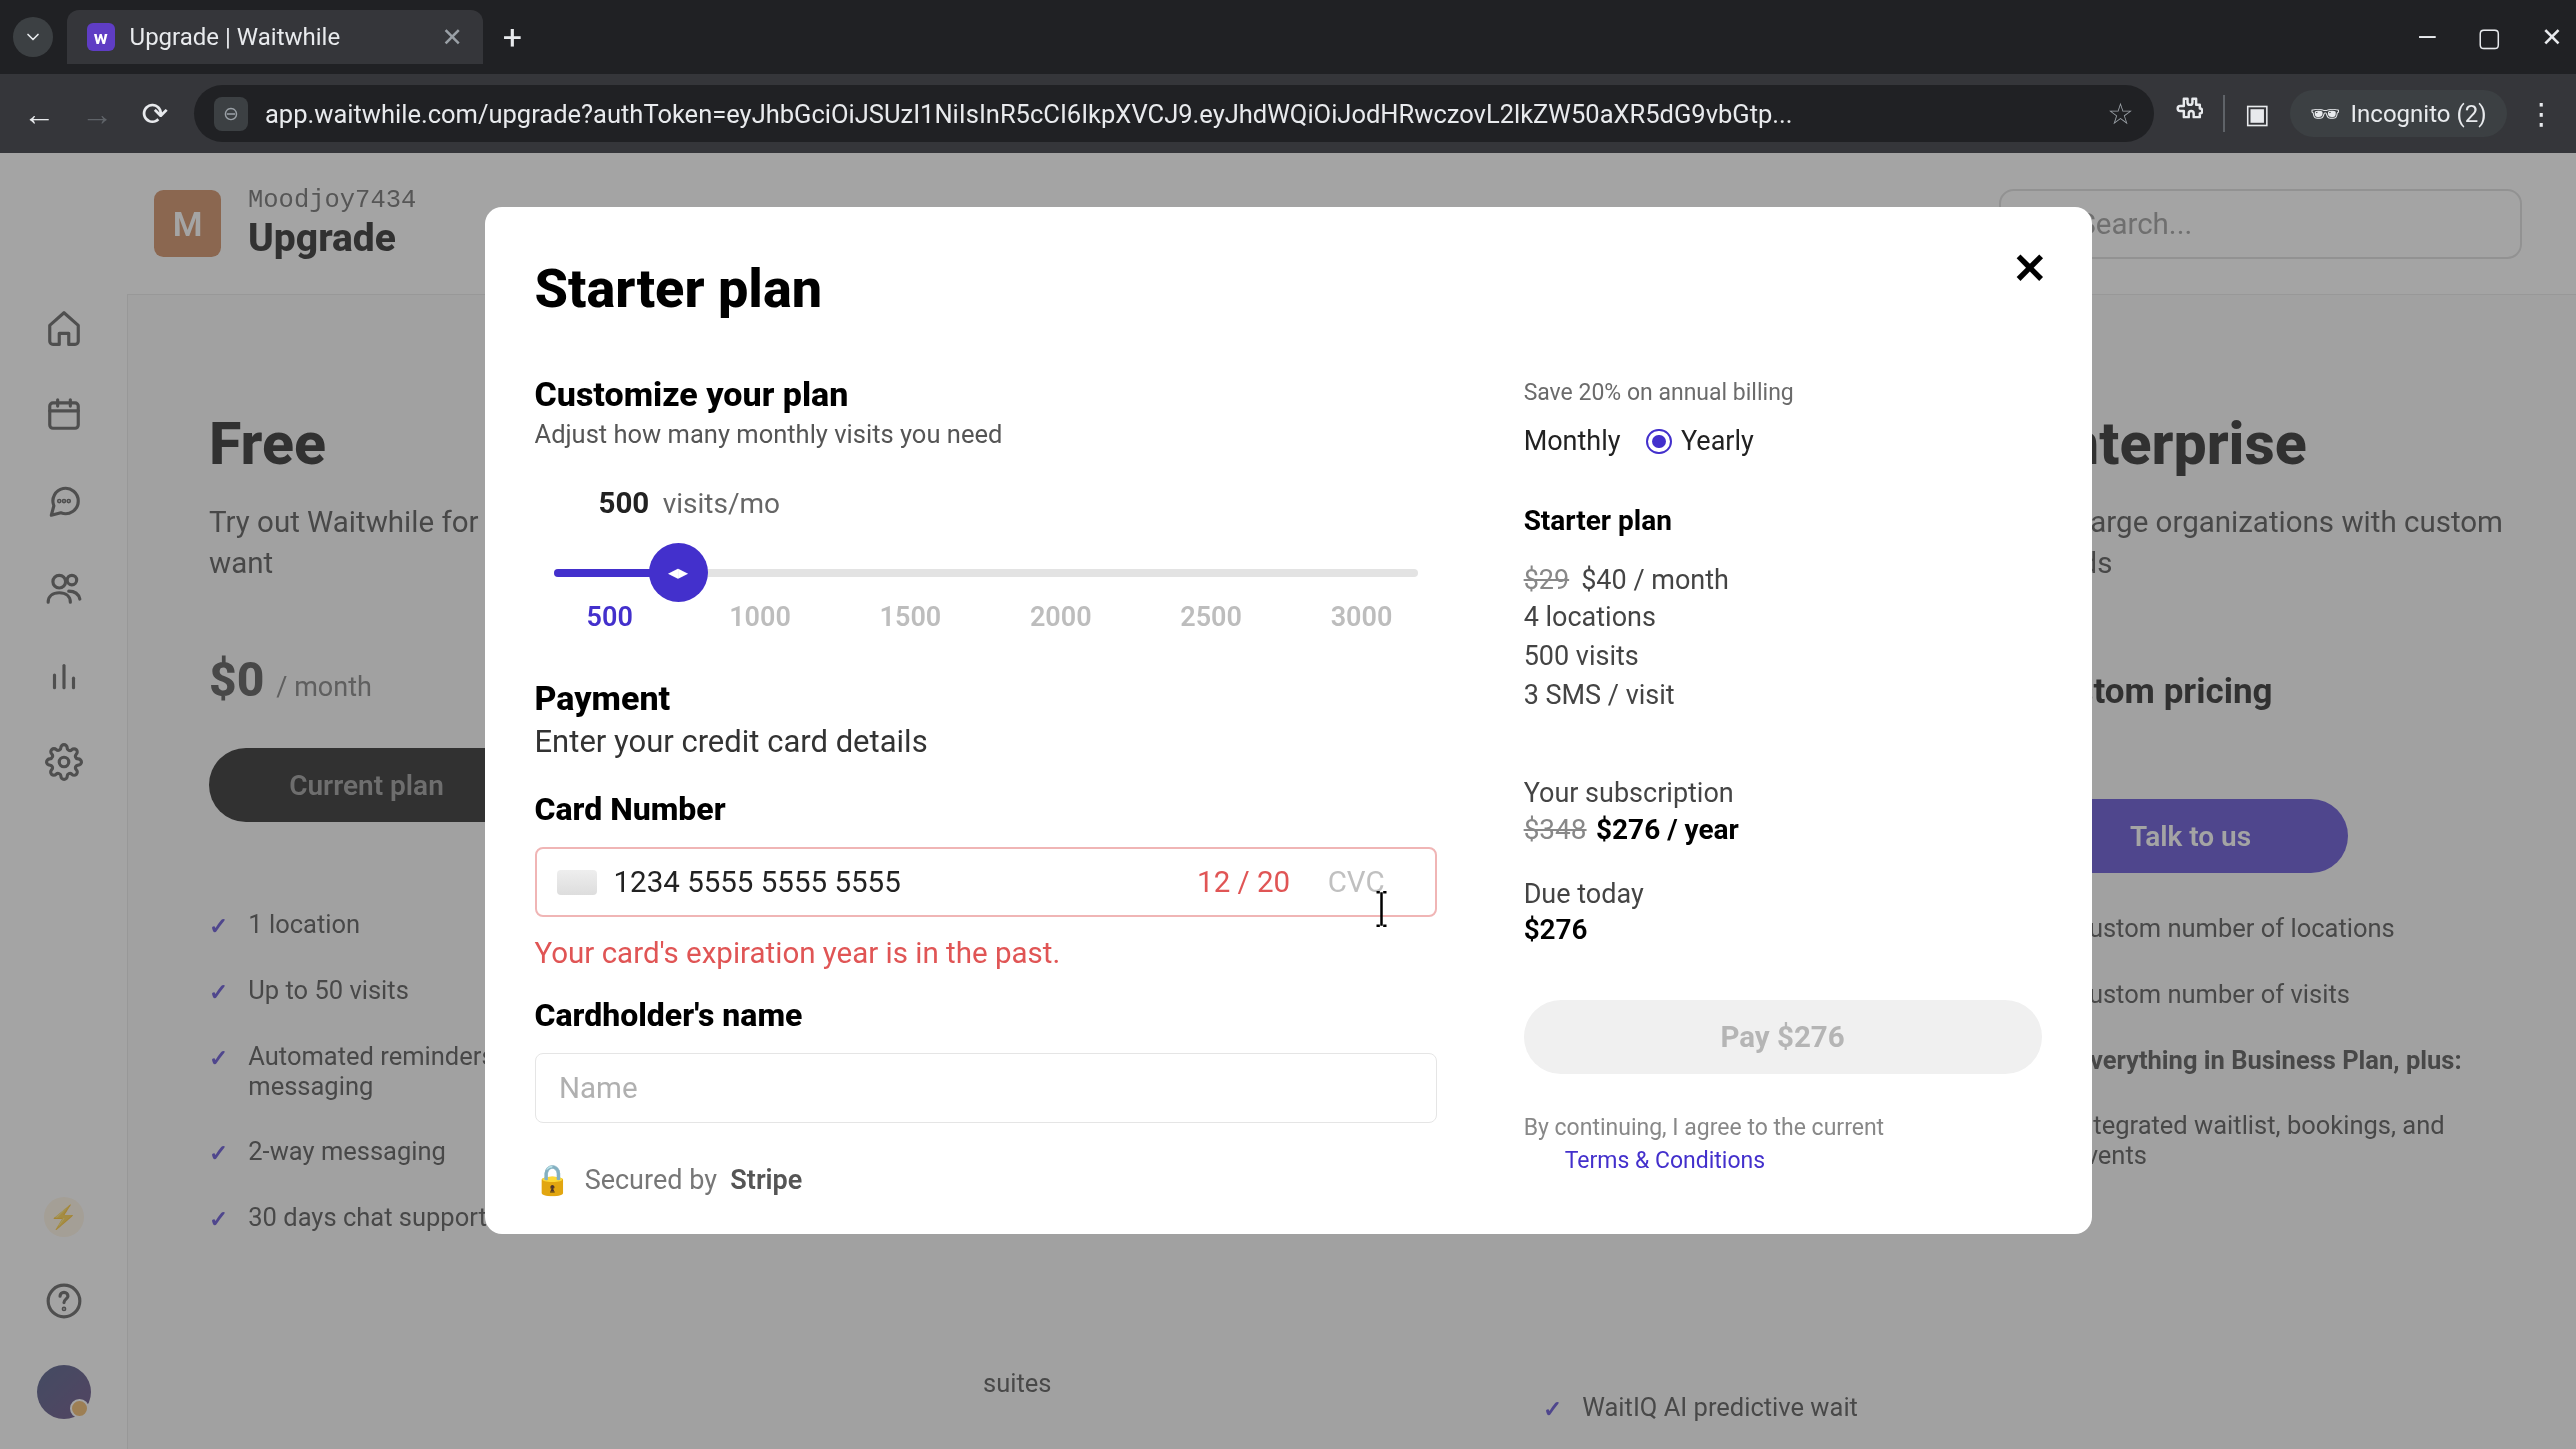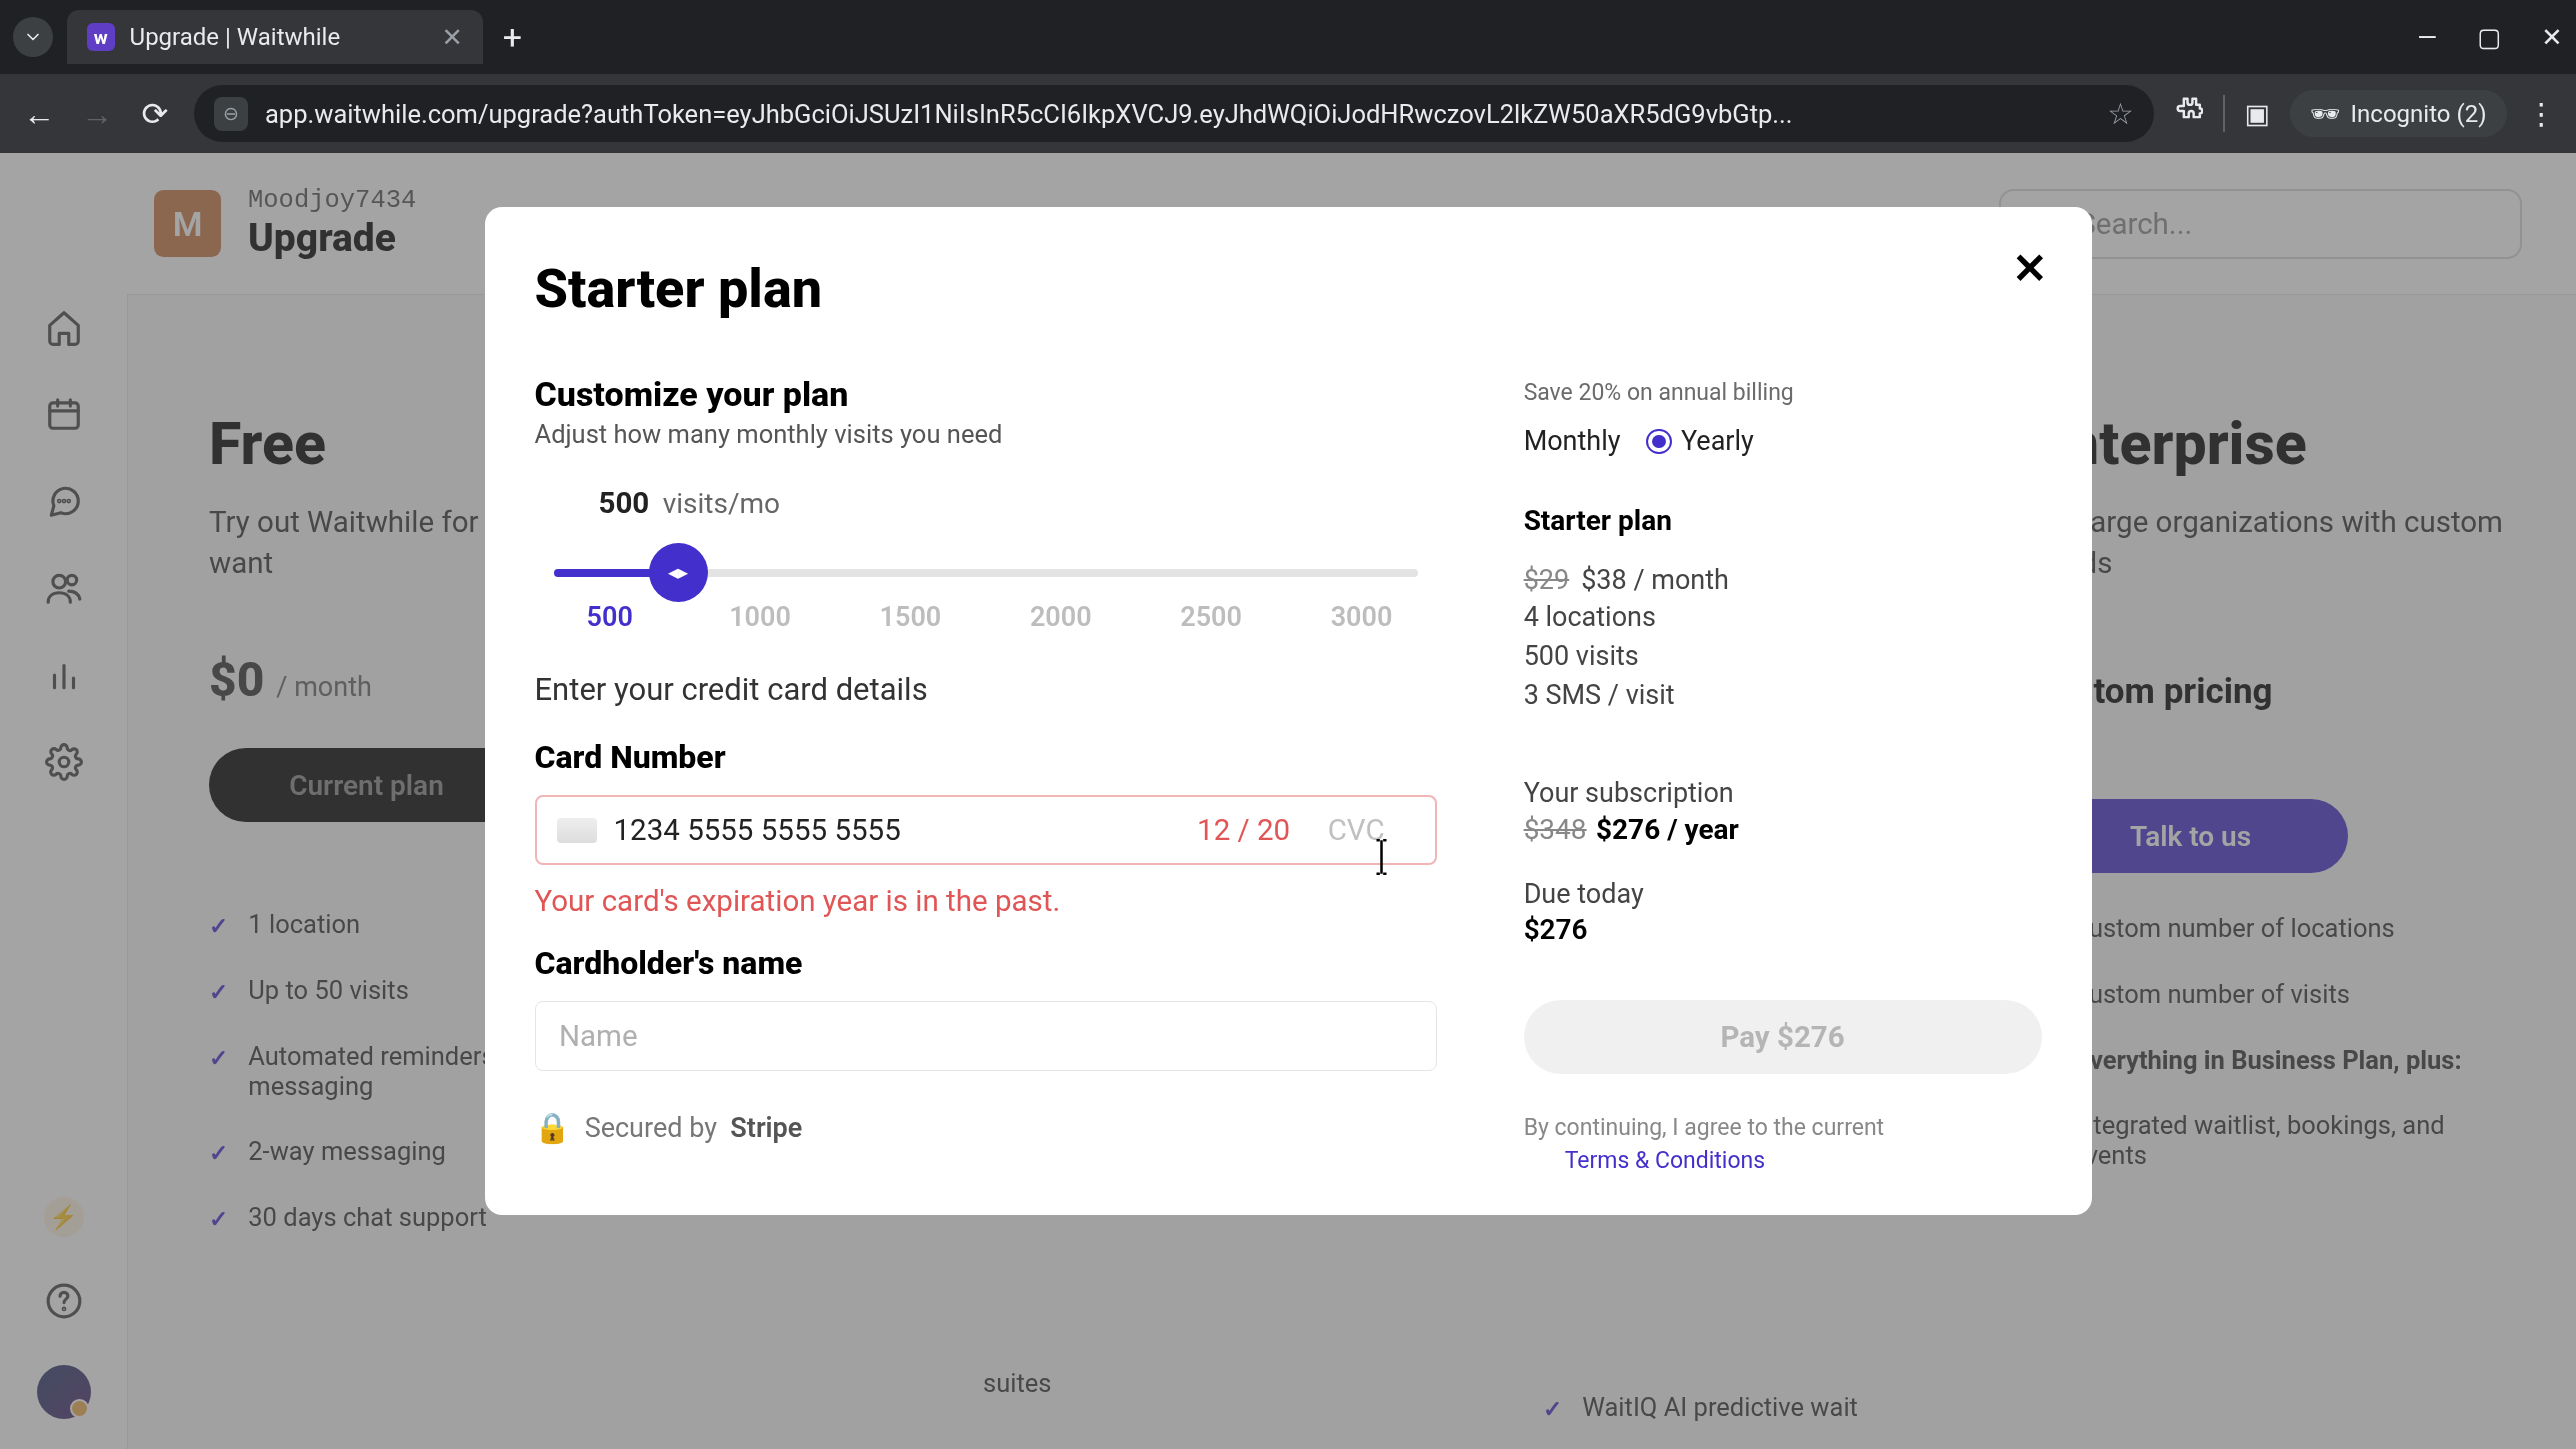--- a/index.html
+++ b/index.html
@@ -319,20 +319,21 @@
             <div class="slider-thumb">◂▸</div>
             <div class="slider-labels">
               <span>500</span>
               <span>1000</span>
               <span>1500</span>
               <span>2000</span>
               <span>2500</span>
               <span>3000</span>
             </div>
           </div>
+          <div class="section-h" style="margin-top:6.7px">Payment</div>
           <div class="section-sub" style="font-size:31px;color:#333;margin-bottom:30px">Enter your credit card details</div>
           <div class="section-h" style="font-size:32px;margin-bottom:19px">Card Number</div>
           <div class="card-group" style="position:relative">
             <div class="card-brand-ic"></div>
             <input class="card-num-input" value="1234 5555 5555 5555" style="">
             <div class="card-exp">12 / 20</div>
             <div class="card-cvc" style="display:flex;align-items:center;gap:1.3px;">
               <span>CVC</span>
             </div>
             <div class="cursor-ibeam" style="right:44px; top:40px;">
@@ -362,21 +363,21 @@
             <div class="billing-opt">
               <span class="radio-outer">
                   <span class="radio-inner"></span>
                 </span>
               <span>Yearly</span>
             </div>
           </div>
           <div class="plan-name-r">Starter plan</div>
           <div class="price-line">
             <span class="strike">$29</span>
-            <span>$38 / month</span>
+            <span>$40 / month</span>
           </div>
           <div class="detail-line">4 locations</div>
           <div class="detail-line">500 visits</div>
           <div class="detail-line">3 SMS / visit</div>
           <div class="sub-label">Your subscription</div>
           <div class="sub-price-row">
             <span class="sub-strike">$348</span>
             <span class="sub-price">$276 / year</span>
           </div>
           <div class="due-label">Due today</div>

